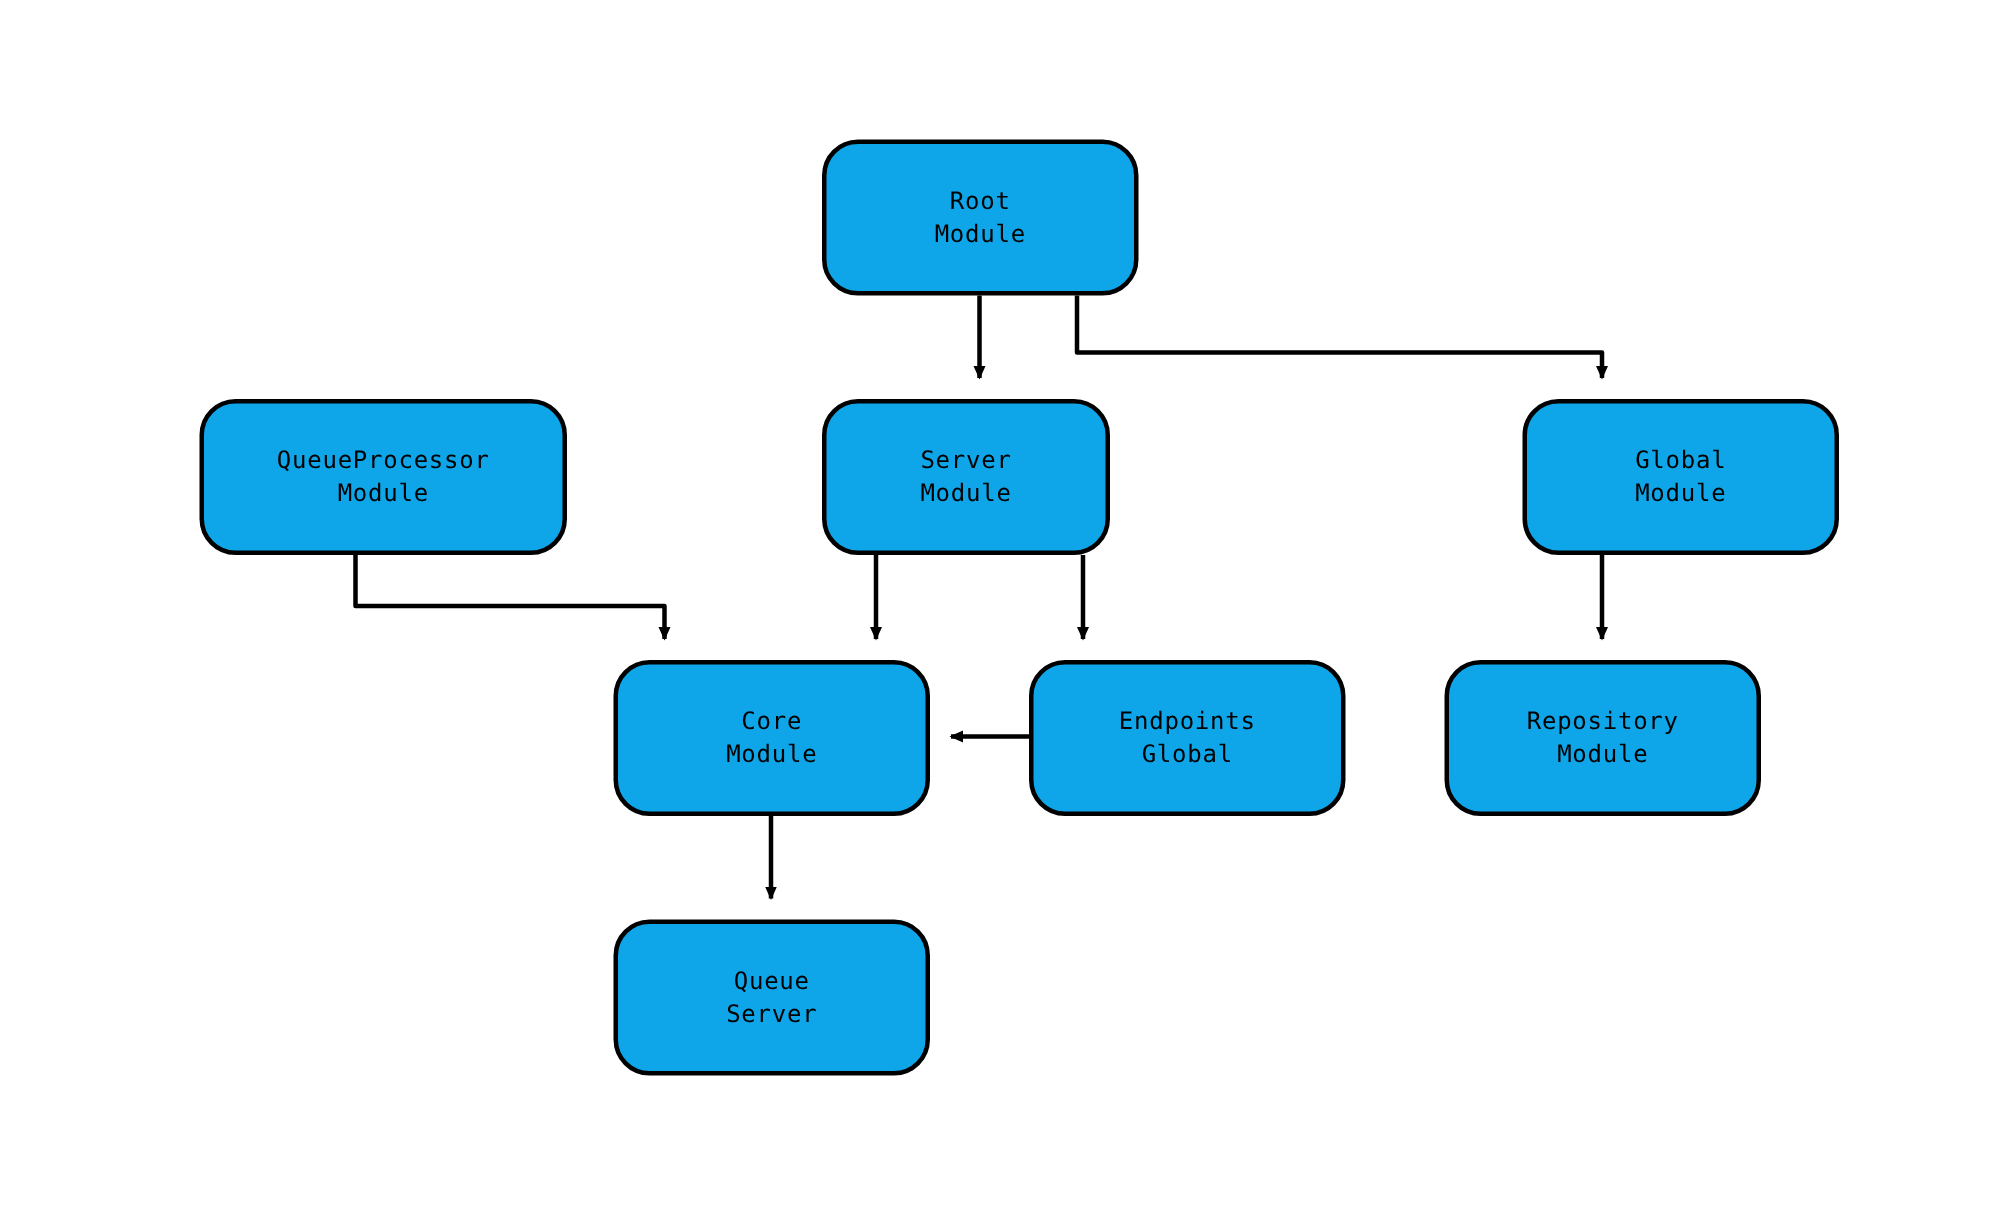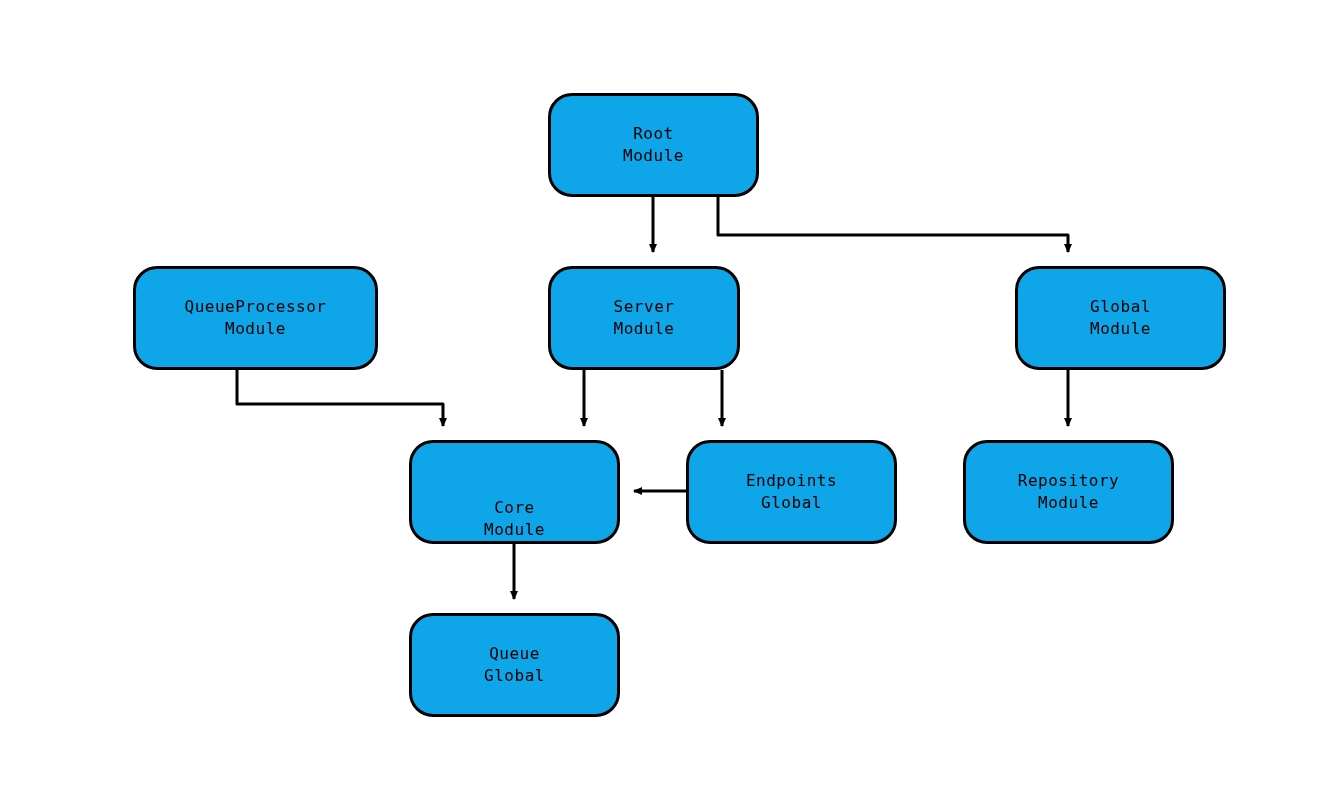--- a/index.html
+++ b/index.html
@@ -88,33 +88,33 @@
   <div class="node" style="left:548px; top:266px; width:192px; height:104px;">
     <span class="label">Server
 Module</span>
   </div>
 
   <div class="node" style="left:1015px; top:266px; width:211px; height:104px;">
     <span class="label">Global
 Module</span>
   </div>
 
-  <div class="node" style="left:409px; top:440px; width:211px; height:104px;align-items:flex-end;">
+  <div class="node" style="left:409px; top:440px; width:211px; height:104px;">
     <span class="label">Core
 Module</span>
   </div>
 
   <div class="node" style="left:686px; top:440px; width:211px; height:104px;">
     <span class="label">Endpoints
 Global</span>
   </div>
 
   <div class="node" style="left:963px; top:440px; width:211px; height:104px;">
     <span class="label">Repository
 Module</span>
   </div>
 
   <div class="node" style="left:409px; top:613px; width:211px; height:104px;">
     <span class="label">Queue
-Global</span>
+Server</span>
   </div>
 
 </div>
 
 </body></html>

